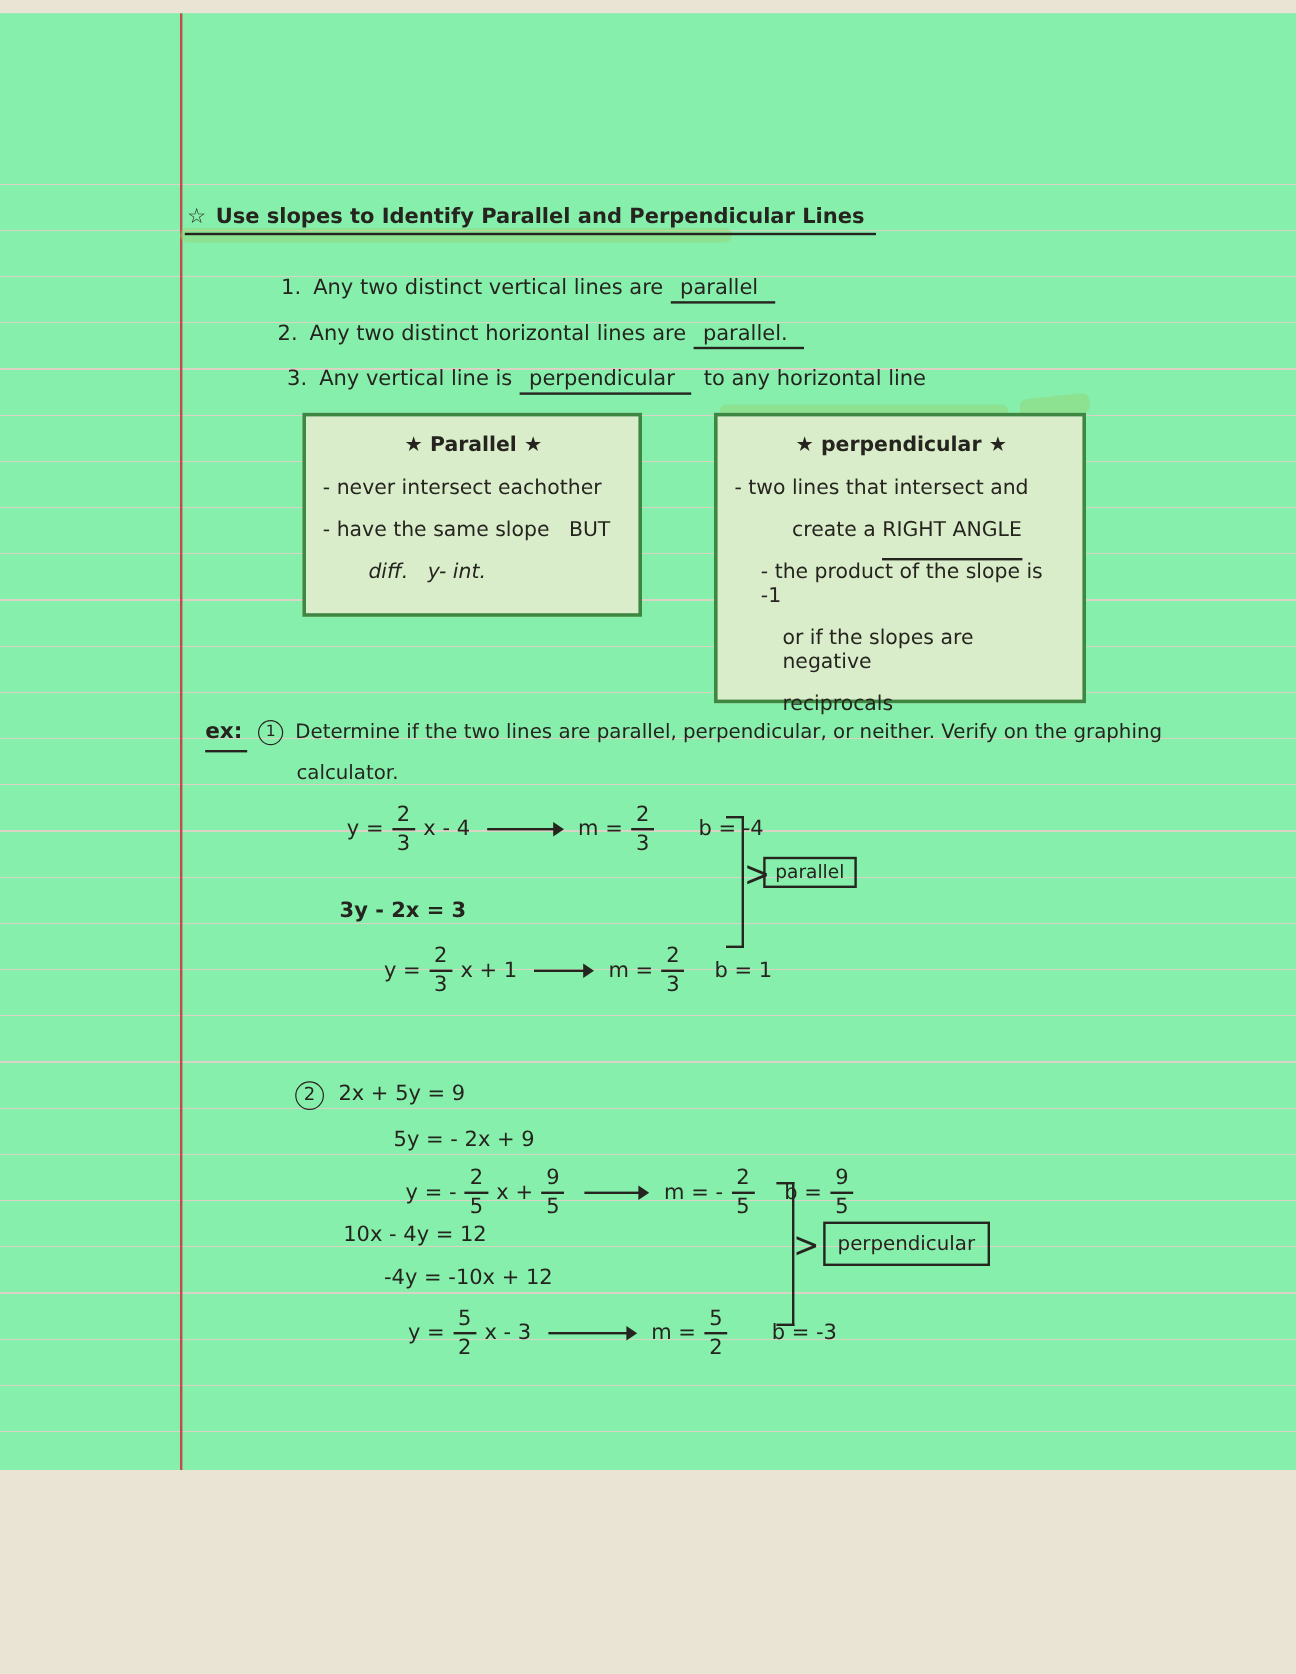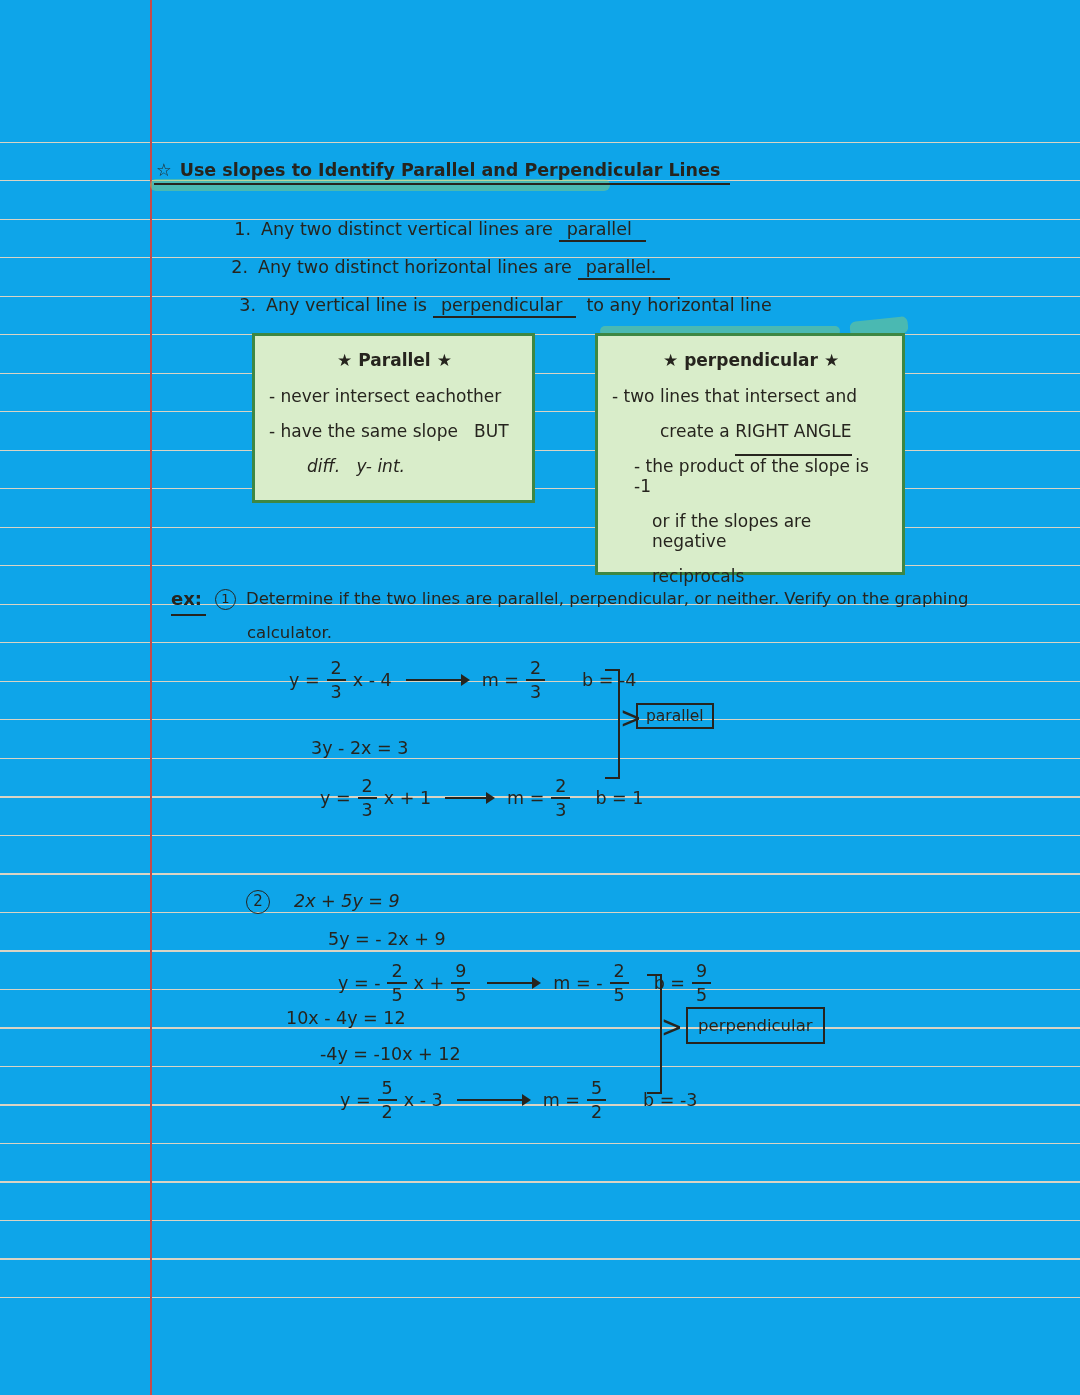--- a/index.html
+++ b/index.html
@@ -1,18 +1,18 @@
 <!DOCTYPE html>
 <html><head>
 <meta charset="utf-8">
 <style>
   html,body{margin:0;padding:0;background:#e9e4d4;}
   .page{
-    position:relative;width:1080px;height:1395px;margin:0 auto;
-    background:#0ea5e9;overflow:hidden;
+    position:relative;width:1080px;height:1214px;margin:11px auto;
+    background:#86efac;overflow:hidden;
     font-family:"DejaVu Sans","Liberation Sans",sans-serif;
     color:#26241e;
   }
   .ruling{position:absolute;left:0;top:142px;width:100%;height:1157px;
     background:repeating-linear-gradient(to bottom,#d9d4c4 0 1px,transparent 1px 38.5px);}
   .margin-line{position:absolute;left:150px;top:0;width:2px;height:100%;background:#c44b4b;}
   .hl{position:absolute;background:rgba(148,211,110,0.45);border-radius:6px;}
 
   .title{position:absolute;left:154px;top:160px;font-size:17.5px;font-weight:600;
     border-bottom:2.5px solid #26241e;padding:0 10px 3px 2px;z-index:2;}
@@ -117,21 +117,21 @@
       <span class="mt">x - 4</span>
       <span class="marrow" style="width: 62px;"></span>
       <span class="mt">m =</span>
       <span class="frac">
         <span class="fn">2</span>
         <span class="fd">3</span>
       </span>
       <span class="msp" style="width: 30px;"></span>
       <span class="mt">b = -4</span>
     </div>
-  <div class="mrow" style="left:309px;top:738px;">
+  <div class="mrow" style="left:281px;top:738px;font-weight:bold;">
       <span class="mt">3y - 2x = 3</span>
     </div>
   <div class="mrow" style="left:318px;top:777px;">
       <span class="mt">y =</span>
       <span class="frac">
         <span class="fn">2</span>
         <span class="fd">3</span>
       </span>
       <span class="mt">x + 1</span>
       <span class="marrow" style="width: 48px;"></span>
@@ -141,21 +141,21 @@
         <span class="fd">3</span>
       </span>
       <span class="msp" style="width: 18px;"></span>
       <span class="mt">b = 1</span>
     </div>
   <div class="bracket" style="left:605px;top:669px;width:15px;height:110px;"></div>
   <div class="chev" style="left:620px;top:705px;">&gt;</div>
   <div class="ansbox small" style="left:636px;top:703px;">parallel</div>
 
   <div class="circ circ2" style="left:246px;top:890px;">2</div>
-  <div class="mrow" style="left:292px;top:891px;font-style:italic;">
+  <div class="mrow" style="left:280px;top:891px;">
       <span class="mt">2x + 5y = 9</span>
     </div>
   <div class="mrow" style="left:326px;top:929px;">
       <span class="mt">5y = - 2x + 9</span>
     </div>
   <div class="mrow" style="left:336px;top:962px;">
       <span class="mt">y = -</span>
       <span class="frac">
         <span class="fn">2</span>
         <span class="fd">5</span>

